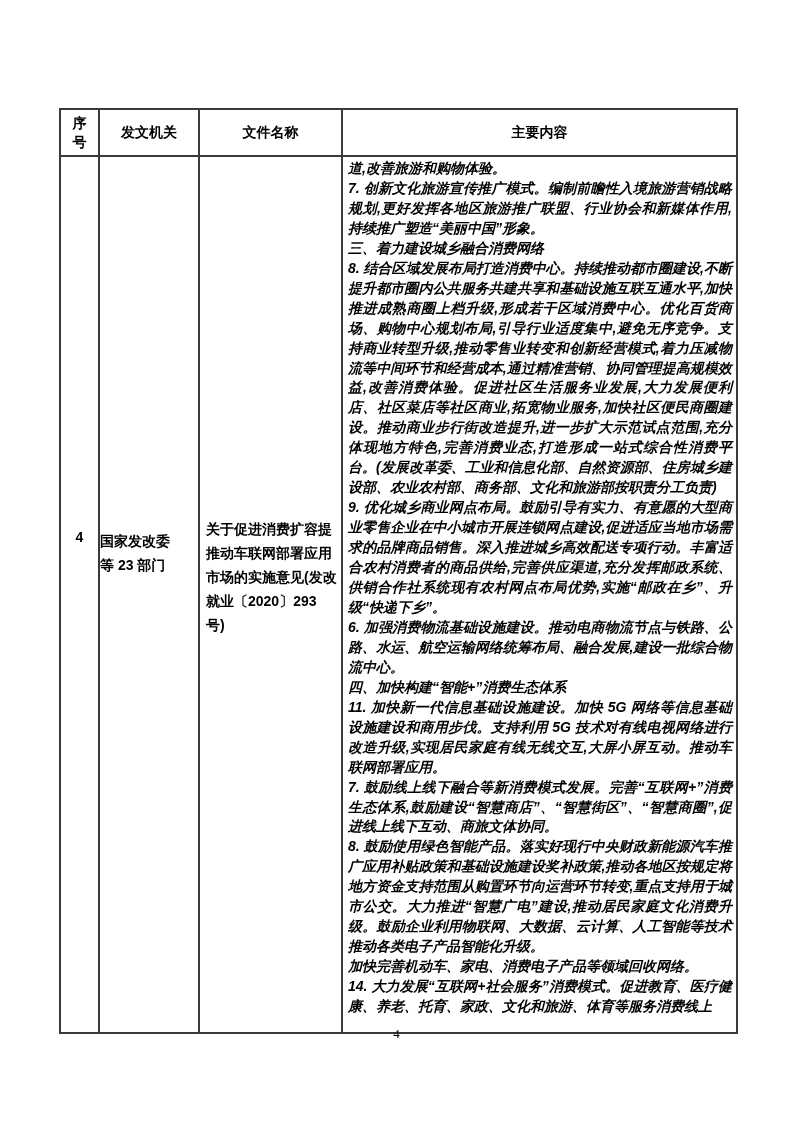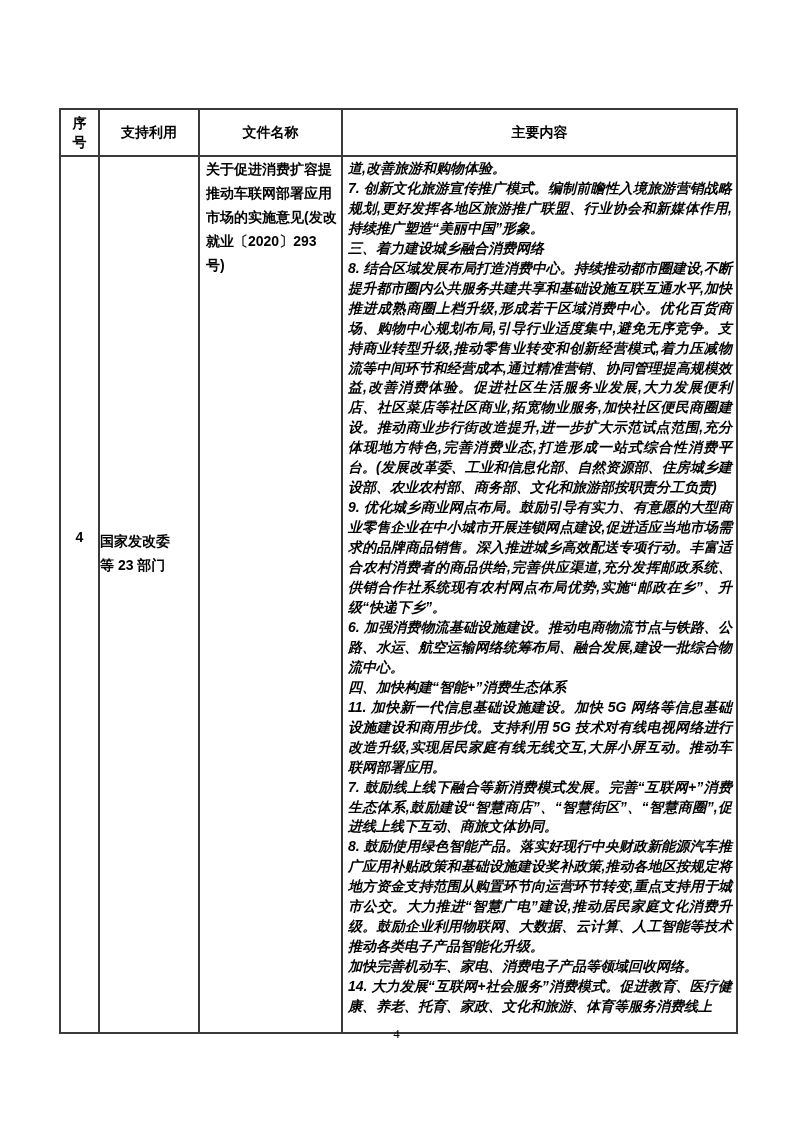--- a/index.html
+++ b/index.html
@@ -48,20 +48,21 @@
     text-align: center;
     line-height: 20px;
   }
   
   .cell-agency .inner {
     margin-top: 372px;
     line-height: 24px;
   }
   
   .cell-docname .inner {
+    margin-top: 360px;
     padding: 0 3px 0 6px;
     line-height: 24px;
   }
   
   .cell-content .inner {
     height: 875px;
     overflow: hidden;
     padding: 2px 4px 0 5px;
     line-height: 19.95px;
     text-align: justify;
@@ -90,21 +91,21 @@
       <col style="width:100px">
       <col style="width:143px">
       <col style="width:395px">
     </colgroup>
     <tbody>
         <tr class="hdr">
       <th>
         <span class="hdr-serial-text">序号</span>
       </th>
       <th>
-        <span>支持利用</span>
+        <span>发文机关</span>
       </th>
       <th>
         <span>文件名称</span>
       </th>
       <th>
         <span>主要内容</span>
       </th>
     </tr>
     <tr>
       <td class="cell-serial">

